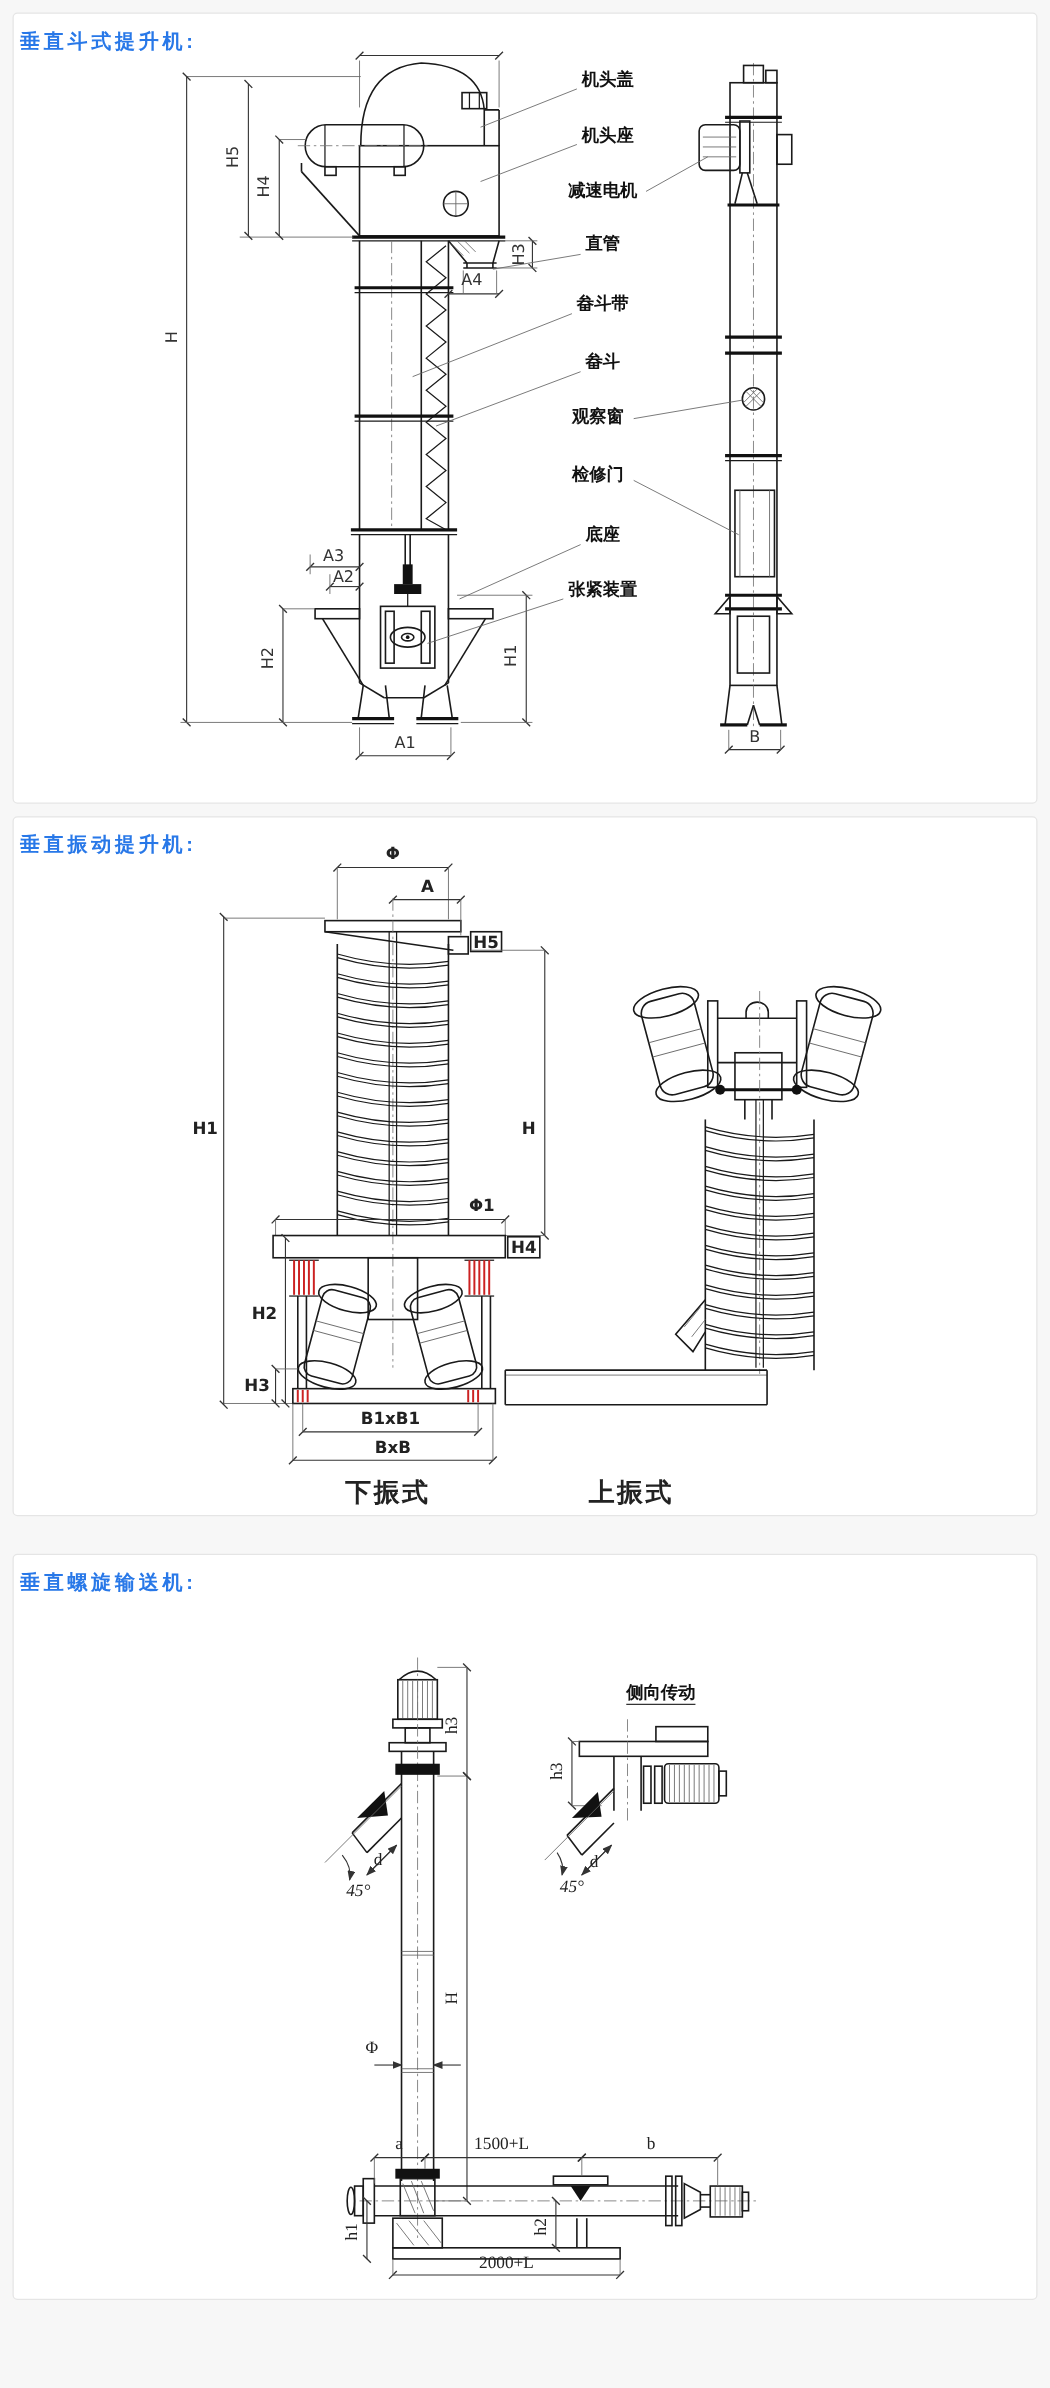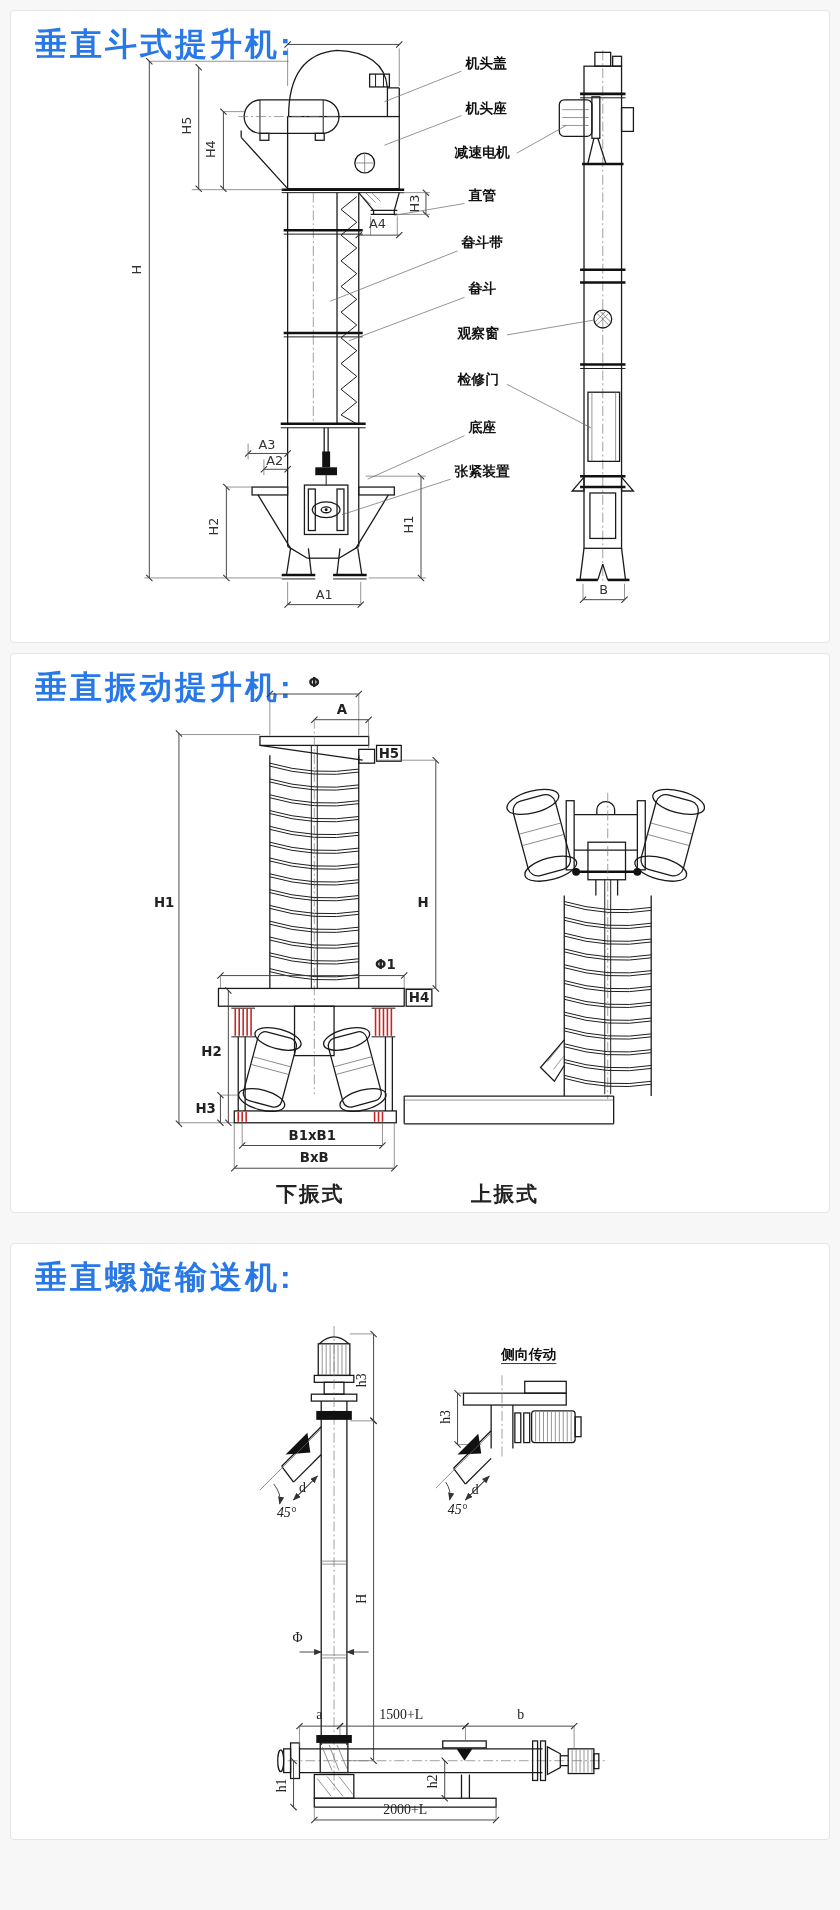--- a/index.html
+++ b/index.html
@@ -10,22 +10,22 @@
   }
   .panel {
     position:absolute; left:10px; width:820px;
     background:#ffffff; border:1px solid #e5e5e5; border-radius:4px;
     box-sizing:border-box; overflow:hidden;
   }
   #panel1 { top:10px;   height:633px; }
   #panel2 { top:653px;  height:560px; }
   #panel3 { top:1243px; height:597px; }
   .panel-title {
-    position:absolute; left:24px; top:12px;
-    font-size:32px; font-weight:700; letter-spacing:3px;
+    position:absolute; left:5px; top:12px;
+    font-size:16px; font-weight:700; letter-spacing:3px;
     color:#2878e8; white-space:nowrap;
   }
   svg { position:absolute; left:0; top:0; }
   
   .ol { stroke:#1a1a1a; stroke-width:1.3; fill:none; }
   .o1 { stroke:#1a1a1a; stroke-width:1; fill:none; }
   .th { stroke:#111; stroke-width:2.6; fill:none; }
   .xl { stroke:#666; stroke-width:0.7; fill:none; }
   .dl { stroke:#333; stroke-width:0.9; fill:none; }
   .cl { stroke:#777; stroke-width:0.7; fill:none; stroke-dasharray:10 3 2 3; }

